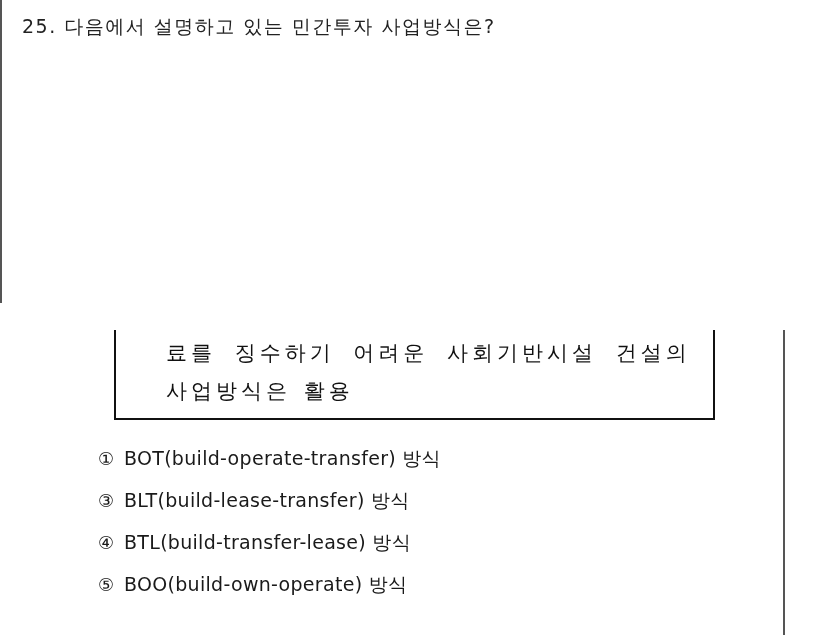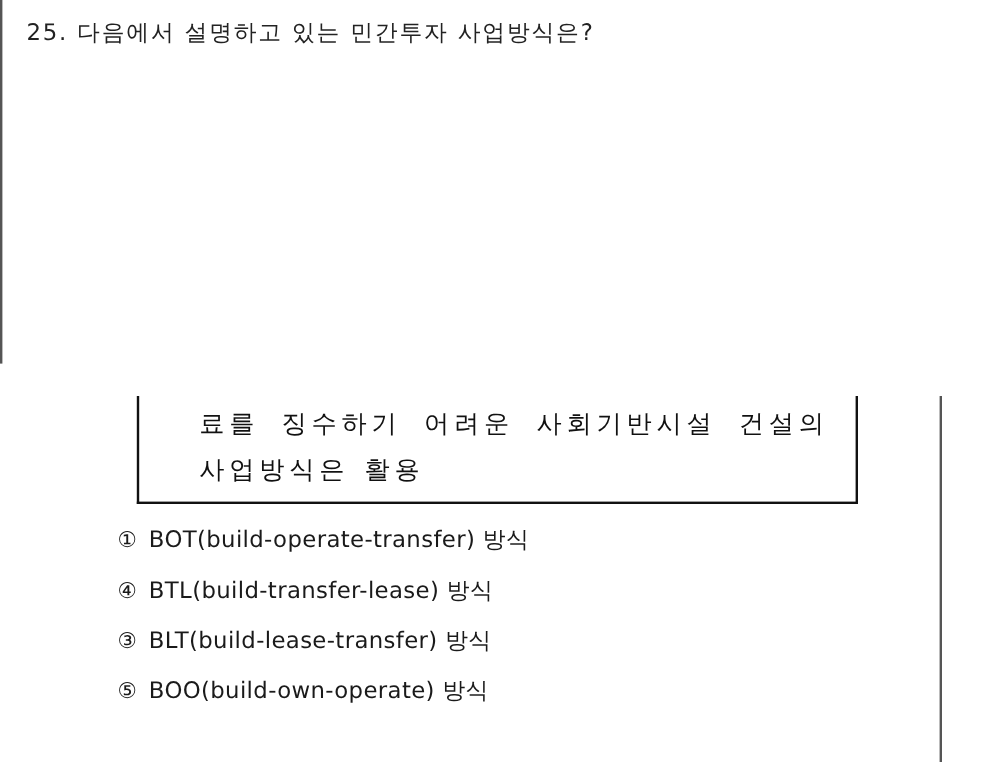--- a/index.html
+++ b/index.html
@@ -79,21 +79,21 @@
     .options {
       position: absolute;
       left: 98px;
       top: 118px;
       margin: 0;
       padding: 0;
       list-style: none;
     }
     .option {
       height: 42px;
-      line-height: 24px;
+      line-height: 41px;
       font-size: 19px;
       white-space: nowrap;
       color: #1a1a1a;
       letter-spacing: 0.3px;
     }
     .option-number {
       display: inline-block;
       width: 26px;
       font-size: 18px;
     }
@@ -115,22 +115,22 @@
   <div class="passage-box">
     <div class="passage-line l1">료를 징수하기 어려운 사회기반시설 건설의</div>
     <div class="passage-line l2">사업방식은 활용</div>
   </div>
 
   <ul class="options">
     <li class="option">
       <span class="option-number">①</span><span class="option-text">BOT(build-operate-transfer) 방식</span>
     </li>
     <li class="option">
-      <span class="option-number">④</span><span class="option-text">BTL(build-transfer-lease) 방식</span>
+      <span class="option-number">③</span><span class="option-text">BLT(build-lease-transfer) 방식</span>
     </li>
     <li class="option">
-      <span class="option-number">③</span><span class="option-text">BLT(build-lease-transfer) 방식</span>
+      <span class="option-number">④</span><span class="option-text">BTL(build-transfer-lease) 방식</span>
     </li>
     <li class="option">
       <span class="option-number">⑤</span><span class="option-text">BOO(build-own-operate) 방식</span>
     </li>
   </ul>
 </div>
 
 </body></html>

